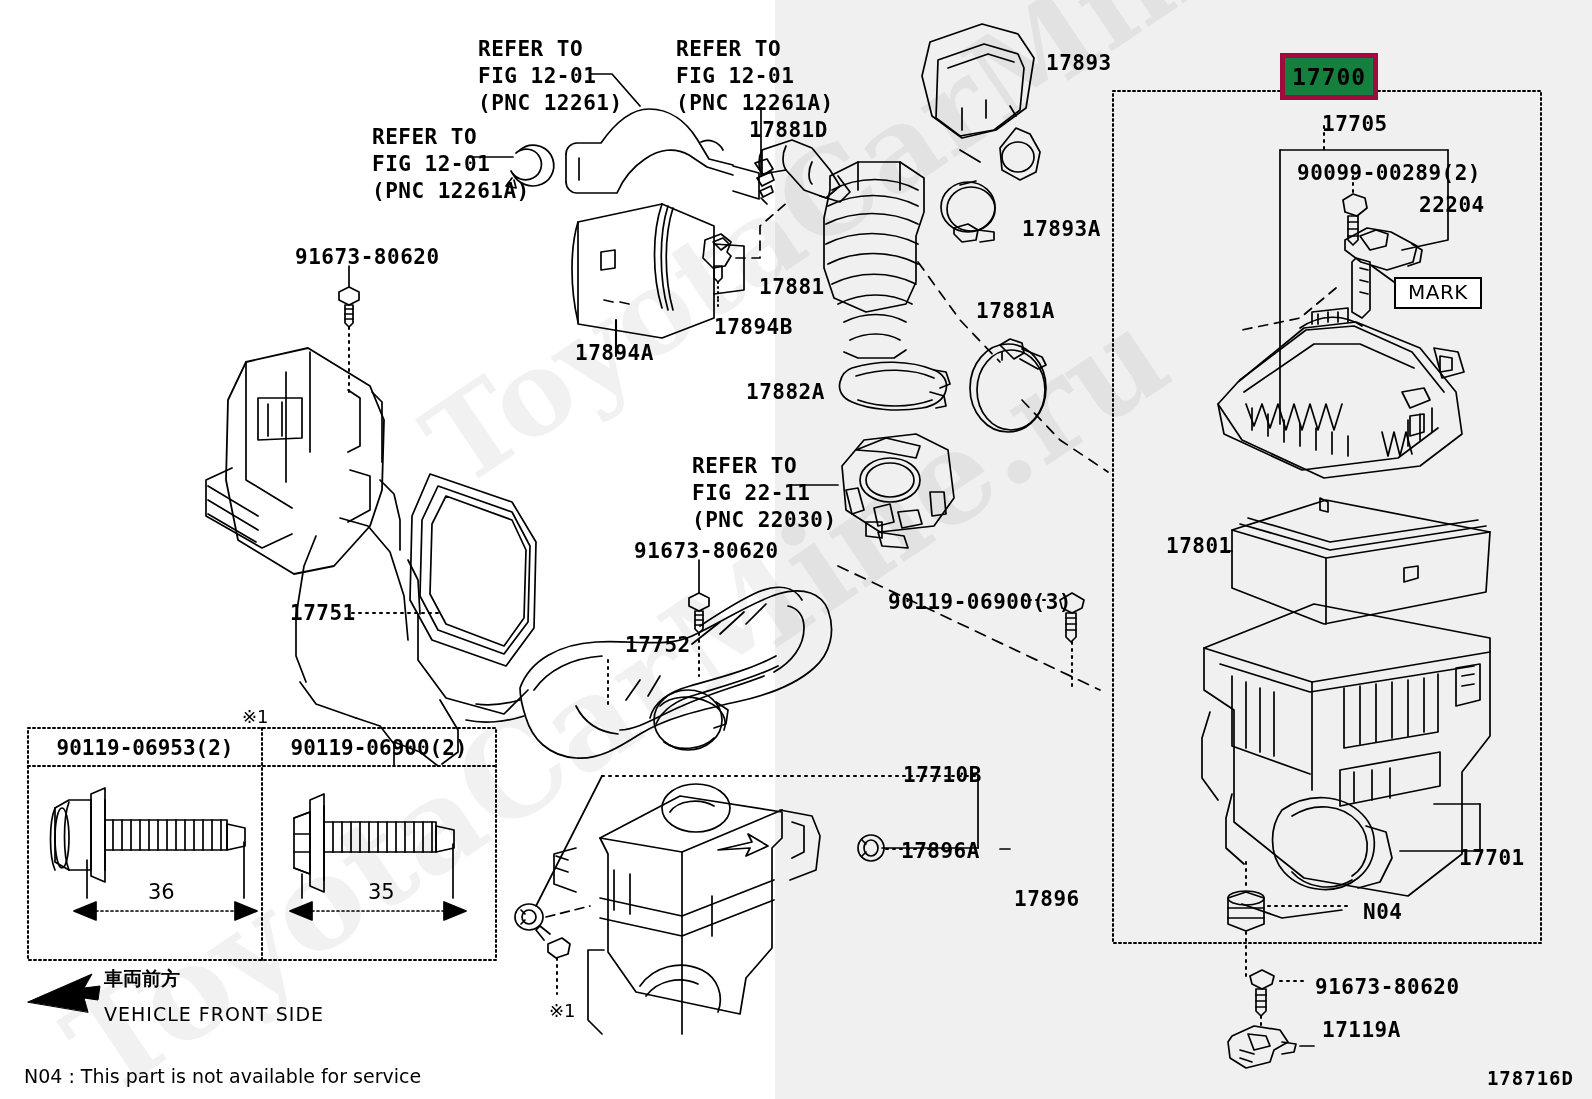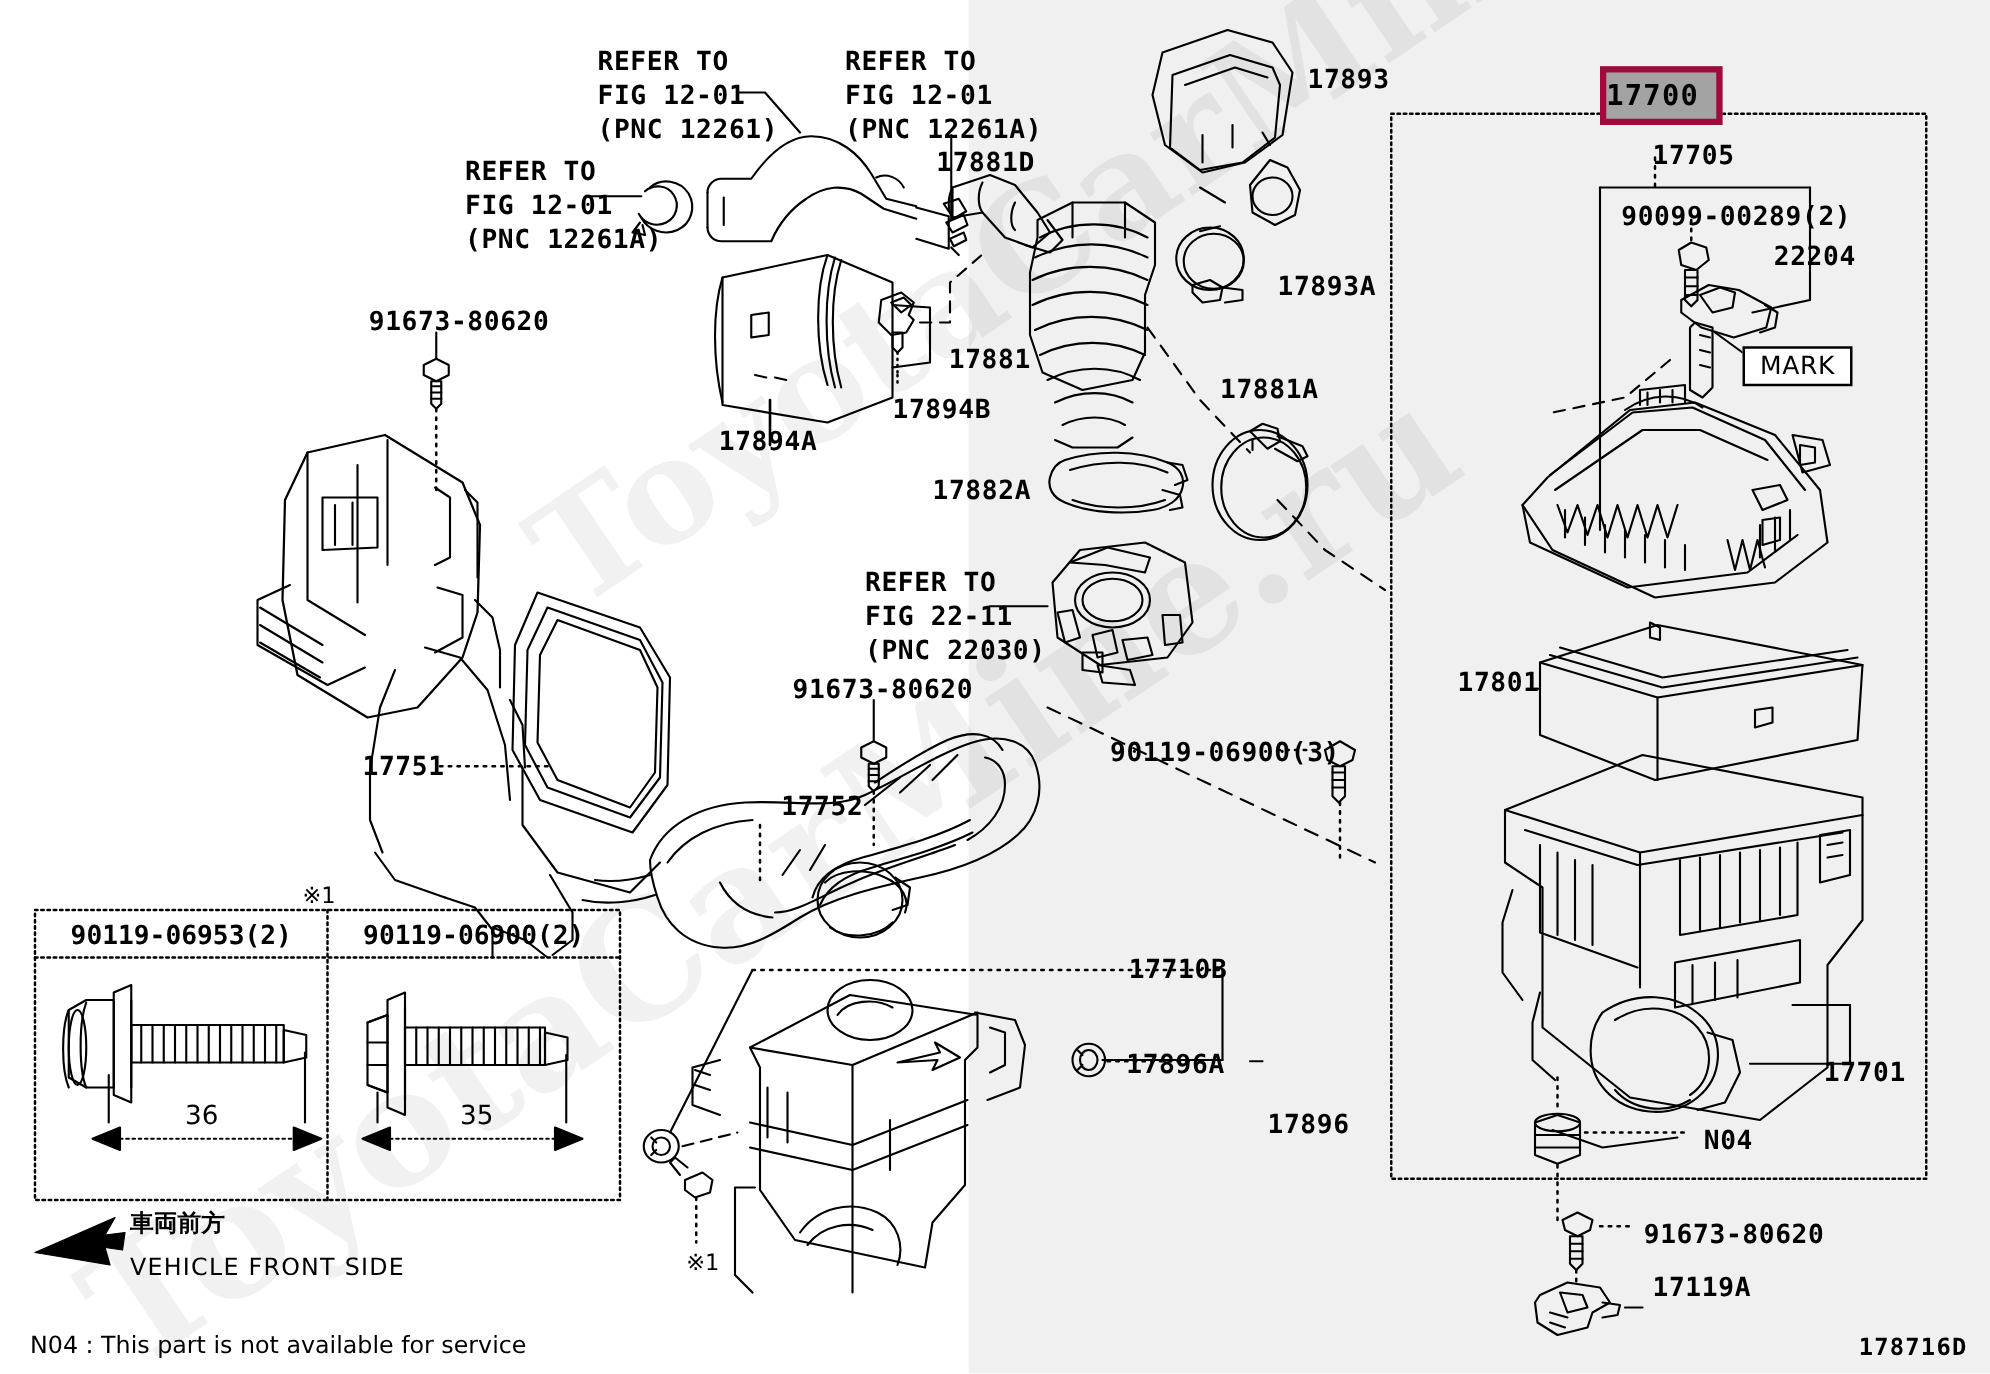--- a/index.html
+++ b/index.html
@@ -10,22 +10,22 @@
   #wm span{position:absolute;color:rgba(0,0,0,0.055);font-family:"DejaVu Serif","Liberation Serif",serif;
            font-weight:700;white-space:nowrap;transform-origin:left top;}
   .lbl{position:absolute;color:#000;font-family:"DejaVu Sans Mono","Liberation Mono",monospace;
        font-weight:700;font-size:21px;letter-spacing:0.5px;white-space:nowrap;line-height:1.28;}
   .lbl.mark{font-weight:400;font-size:20px;font-family:"DejaVu Sans","Liberation Sans",sans-serif;}
   .jp{position:absolute;color:#000;font-family:"DejaVu Sans","Liberation Sans",sans-serif;
       font-weight:700;font-size:19px;white-space:nowrap;}
   .en{position:absolute;color:#000;font-family:"DejaVu Sans","Liberation Sans",sans-serif;
       font-weight:400;font-size:19px;white-space:nowrap;letter-spacing:1px;margin-top:10px;}
   svg.ov{position:absolute;left:0;top:0;width:1592px;height:1099px;overflow:visible;}
-  .hl-box{position:absolute;border:5px solid #a10a3c;background:#a3a3a3;
-          display:flex;align-items:center;justify-content:flex-start;}
+  .hl-box{position:absolute;border:5px solid #a10a3c;background:#15803d;
+          display:flex;align-items:center;justify-content:center;}
   .hl-box span{font-family:"DejaVu Sans Mono","Liberation Mono",monospace;font-weight:700;
                font-size:23px;color:#000;letter-spacing:1px;}
   .mark-box{position:absolute;border:2px solid #000;background:#ffffff;
             display:flex;align-items:center;justify-content:center;}
   .figid{position:absolute;right:18px;bottom:10px;font-family:"DejaVu Sans Mono","Liberation Mono",monospace;
          font-size:19px;font-weight:700;color:#000;letter-spacing:1px;}
   .tbl-hdr{position:absolute;display:flex;align-items:center;justify-content:center;
            font-family:"DejaVu Sans Mono","Liberation Mono",monospace;font-weight:700;font-size:21px;color:#000;}
   .dimtxt{position:absolute;font-family:"DejaVu Sans","Liberation Sans",sans-serif;font-size:21px;color:#000;text-align:center;}
   .ast{position:absolute;font-family:"DejaVu Sans","Liberation Sans",sans-serif;font-size:18px;color:#000;}

